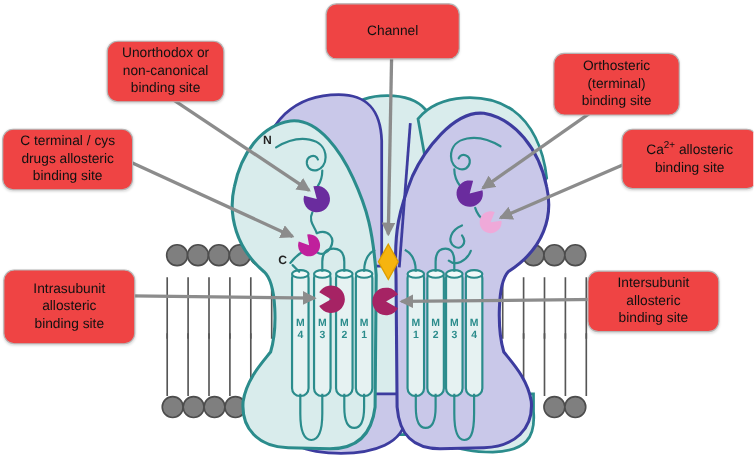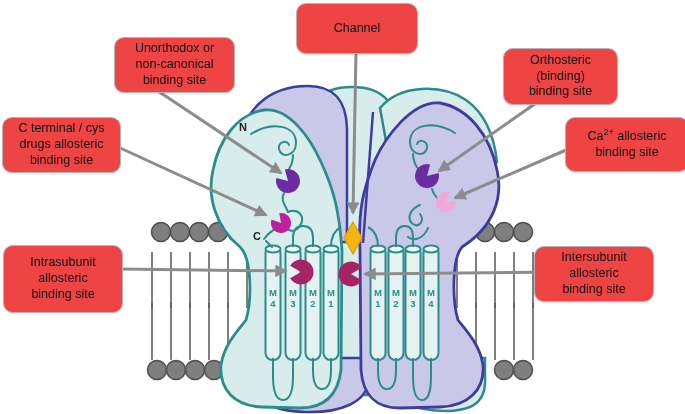--- a/index.html
+++ b/index.html
@@ -184,35 +184,35 @@
     <line x1="566" y1="150" x2="455" y2="198" marker-end="url(#ah)"></line>
     <line x1="120" y1="269" x2="286" y2="271" marker-end="url(#ah)"></line>
     <line x1="566" y1="272" x2="365" y2="274" marker-end="url(#ah)"></line>
   </g>
 </svg>
 
 <div class="callout" style="left:296px;top:3px;width:122px;height:51px">
   <div>Channel</div>
 </div>
 
-<div class="callout" style="left:114px;top:37px;width:121px;height:56px">
+<div class="callout" style="left:97px;top:37px;width:107px;height:56px">
   <div>Unorthodox or</div>
   <div>non-canonical</div>
   <div>binding site</div>
 </div>
 
 <div class="callout" style="left:2px;top:117px;width:119px;height:56px">
   <div>C terminal / cys</div>
   <div>drugs allosteric</div>
   <div>binding site</div>
 </div>
 
 <div class="callout" style="left:503px;top:48px;width:115px;height:57px">
   <div>Orthosteric</div>
-  <div>(binding)</div>
+  <div>(terminal)</div>
   <div>binding site</div>
 </div>
 
 <div class="callout" style="left:565px;top:117px;width:124px;height:55px">
   <div><span>Ca</span><sup>2+</sup><span> allosteric</span></div>
   <div>binding site</div>
 </div>
 
 <div class="callout" style="left:3px;top:245px;width:120px;height:68px">
   <div>Intrasubunit</div>

